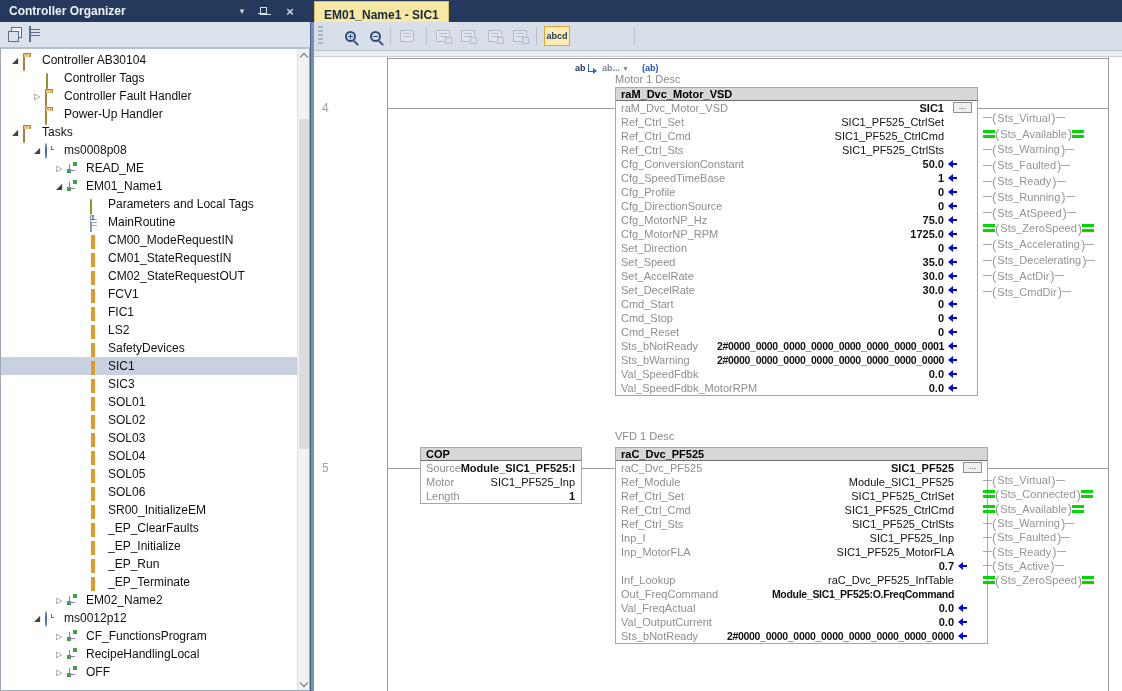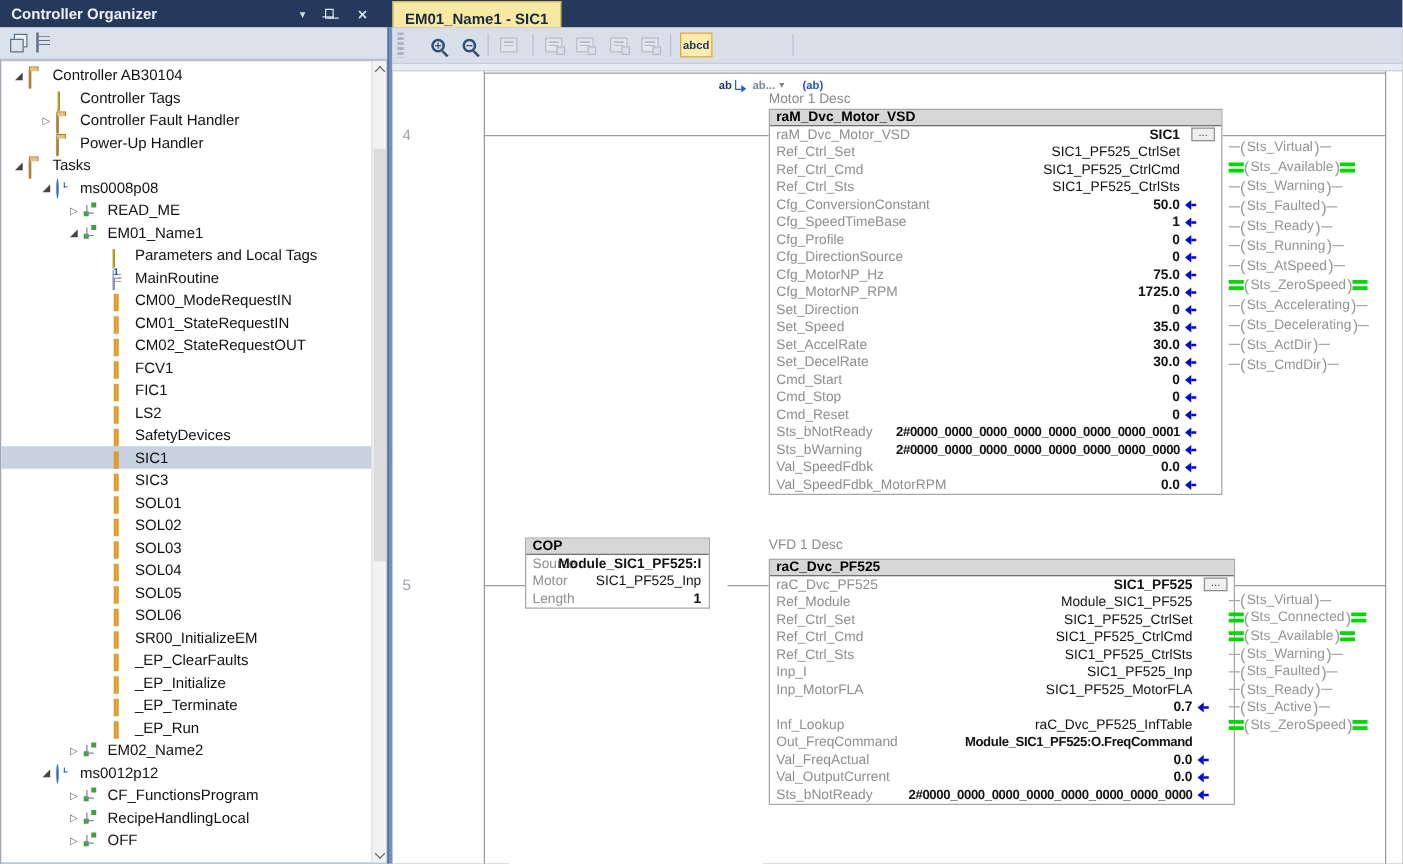--- a/index.html
+++ b/index.html
@@ -325,27 +325,27 @@
       <div class="tree-row">
         <span class="tr-sp" style="width: 72px;"></span>
         <span class="tr-arrow"></span>
         <span class="tr-icon"><span class="ic-routine"></span></span>
         <span class="tr-label">_EP_Initialize</span>
       </div>
       <div class="tree-row">
         <span class="tr-sp" style="width: 72px;"></span>
         <span class="tr-arrow"></span>
         <span class="tr-icon"><span class="ic-routine"></span></span>
+        <span class="tr-label">_EP_Run</span>
+      </div>
+      <div class="tree-row">
+        <span class="tr-sp" style="width: 72px;"></span>
+        <span class="tr-arrow"></span>
+        <span class="tr-icon"><span class="ic-routine"></span></span>
         <span class="tr-label">_EP_Terminate</span>
-      </div>
-      <div class="tree-row">
-        <span class="tr-sp" style="width: 72px;"></span>
-        <span class="tr-arrow"></span>
-        <span class="tr-icon"><span class="ic-routine"></span></span>
-        <span class="tr-label">_EP_Run</span>
       </div>
       <div class="tree-row">
         <span class="tr-sp" style="width: 50px;"></span>
         <span class="tr-arrow hollow">▷</span>
         <span class="tr-icon"><span class="ic-program"></span></span>
         <span class="tr-label">EM02_Name2</span>
       </div>
       <div class="tree-row">
         <span class="tr-sp" style="width: 28px;"></span>
         <span class="tr-arrow">◢</span>
@@ -675,21 +675,21 @@
         <span class="paren">)</span>
         <span class="stub"></span>
       </div>
     </div>
 
   <div class="rung-num" style="top:461px">5</div>
   <div class="wire" style="left:387px; top:468px; width:33px"></div>
   <div class="wire" style="left:582px; top:468px; width:33px"></div>
   <div class="wire" style="left:988px; top:468px; width:120px"></div>
   <div class="rung-title" style="left:615px; top:430px; width:373px">VFD 1 Desc</div>
-  <div class="block" style="left:420px; top:430px; width:148px">
+  <div class="block" style="left:420px; top:447px; width:162px">
       <div class="blk-header">COP</div>
       <div class="blk-row">
         <span class="blk-name">Source</span>
         <span class="blk-value bold" style="right: 6px;">Module_SIC1_PF525:I</span>
       </div>
       <div class="blk-row">
         <span class="blk-name">Motor</span>
         <span class="blk-value" style="right: 6px;">SIC1_PF525_Inp</span>
       </div>
       <div class="blk-row">

